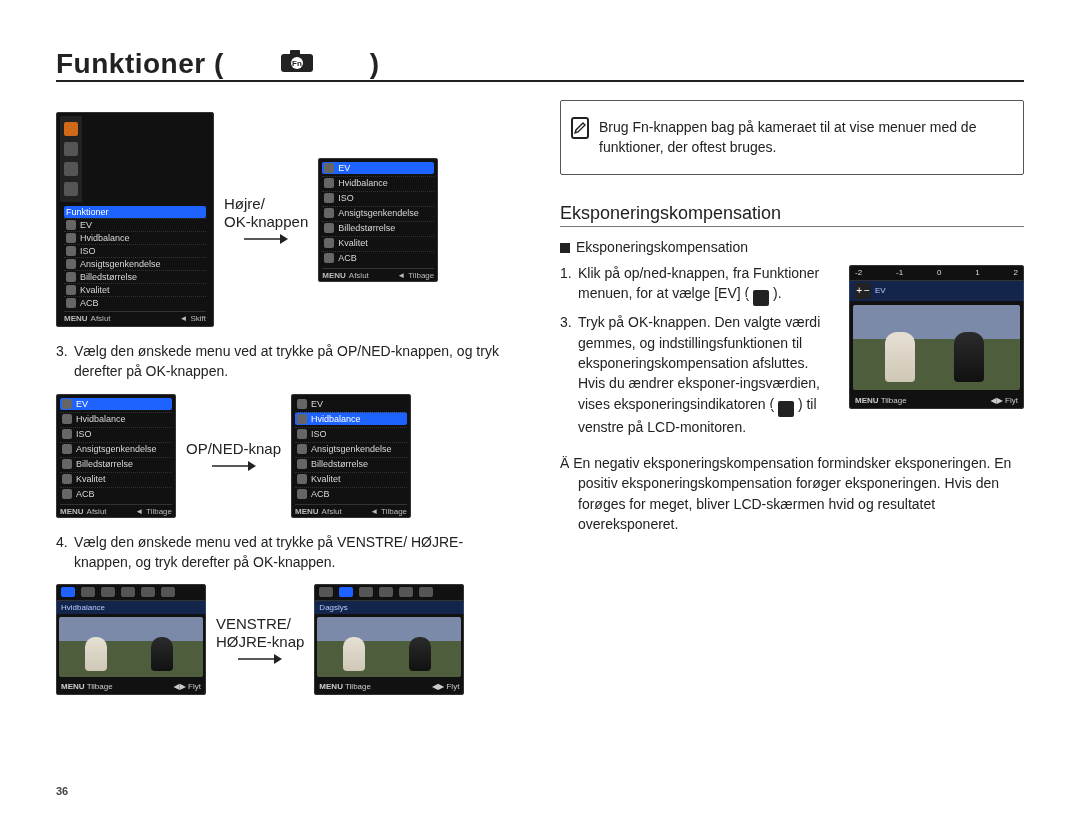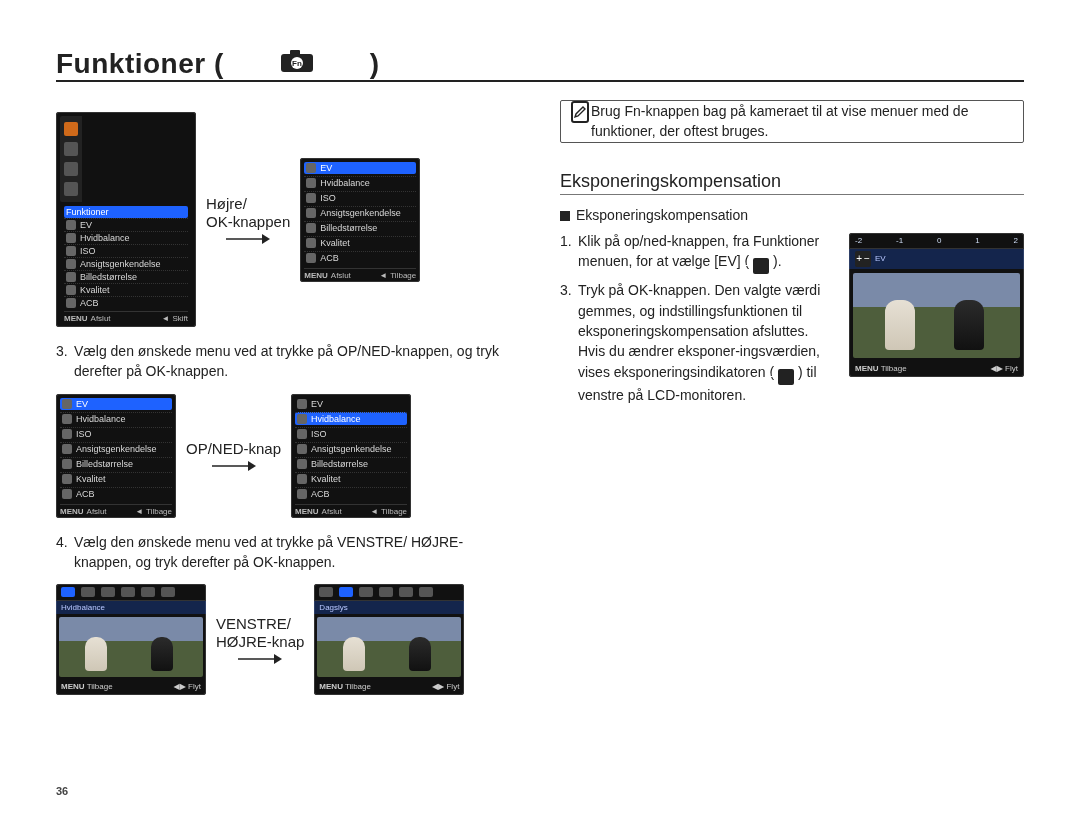--- a/index.html
+++ b/index.html
@@ -7,31 +7,31 @@
   .page { position: relative; width: 1080px; height: 815px; padding: 48px 56px 24px 56px; }
   .title-row { display: flex; align-items: center; border-bottom: 2px solid #222; margin-bottom: 18px; gap: 48px; }
   .title-text { font-size: 28px; font-weight: bold; letter-spacing: .5px; }
   .title-icon { margin: 0 8px; }
   .cols { display: flex; gap: 40px; }
   .col { flex: 1 1 0; min-width: 0; }
   .subhead { font-size: 18px; border-bottom: 1px solid #777; padding-bottom: 2px; margin-bottom: 10px; }
   .body, .step { font-size: 14px; line-height: 1.45; }
   .step { margin-bottom: 6px; padding-left: 18px; text-indent: -18px; }
   .step .num { display: inline-block; width: 18px; text-indent: 0; }
-  .note-box { display: flex; gap: 2px; border: 1px solid #555; border-radius: 2px; padding: 0 10px; margin-bottom: 28px; }
+  .note-box { display: flex; gap: 10px; border: 1px solid #555; border-radius: 2px; padding: 16px 10px; margin-bottom: 28px; }
   .note-icon { width: 22px; height: 22px; border: 2px solid #222; border-radius: 3px; display: flex; align-items: center; justify-content: center; font-size: 14px; }
   .fig-row { display: flex; align-items: center; gap: 10px; margin: 12px 0 14px 0; }
   .arrow-lbl { font-size: 15px; text-align: left; line-height: 1.2; }
   .arrow { display: flex; flex-direction: column; align-items: center; gap: 2px; }
   .arrow svg { display: block; }
 
   
   .shot { background: #111; border-radius: 3px; color: #d8d8d8; font-size: 9px; padding: 4px 4px 2px 4px; display: flex; flex-direction: column; gap: 2px; box-shadow: 0 0 0 1px #333 inset; }
   .shot.small { width: 120px; }
-  .shot.wide  { width: 140px; }
+  .shot.wide  { width: 158px; }
   .shot .row { display:flex; align-items:center; gap:4px; padding: 1px 2px; border-top: 1px dotted #333; }
   .shot .row.sel { background:#1e62ff; color:#fff; border-radius:2px; }
   .shot .ico { width:10px; height:10px; background:#666; border-radius:2px; flex:0 0 auto; }
   .shot .ft { display:flex; justify-content:space-between; font-size:8px; color:#bbb; border-top:1px solid #333; padding-top:2px; margin-top:2px; }
   .shot .ft span { display:flex; align-items:center; gap:3px; }
   .shot2 { display:flex; }
   .shot2 .side { width:22px; background:#222; border-radius:2px 0 0 2px; display:flex; flex-direction:column; align-items:center; gap:6px; padding:6px 0; }
   .shot2 .side .sico { width:14px; height:14px; background:#555; border-radius:2px; }
   .shot2 .side .sico.act { background:#d06a1a; }
   .shot2 .main { flex:1; padding:2px 4px; }
@@ -358,17 +358,20 @@
             <span><b>MENU</b> <span>Tilbage</span></span>
             <span>◀▶ <span>Flyt</span></span>
           </div>
       </div>
 
       <div class="step"><span class="num">1.</span><span>Klik på op/ned-knappen, fra Funktioner menuen, for at vælge [EV] (</span> <span class="evicon"></span> <span>).</span></div>
       <div class="step"><span class="num">3.</span><span>Tryk på OK-knappen. Den valgte værdi gemmes, og indstillingsfunktionen til eksponeringskompensation afsluttes. Hvis du ændrer eksponer-ingsværdien, vises eksponeringsindikatoren (</span> <span class="evicon"></span> <span>) til venstre på LCD-monitoren.</span></div>
 
       <div style="clear:both"></div>
 
+      <div class="body" style="margin-top:10px; padding-left:18px; text-indent:-18px">
+        <span class="xmark">Ä</span>&nbsp;<span>En negativ eksponeringskompensation formindsker eksponeringen. En positiv eksponeringskompensation forøger eksponeringen. Hvis den forøges for meget, bliver LCD-skærmen hvid og resultatet overeksponeret.</span>
+      </div>
     </div>
   </div>
 
   <div class="pagenum">36</div>
 </div>
 
 </body></html>

